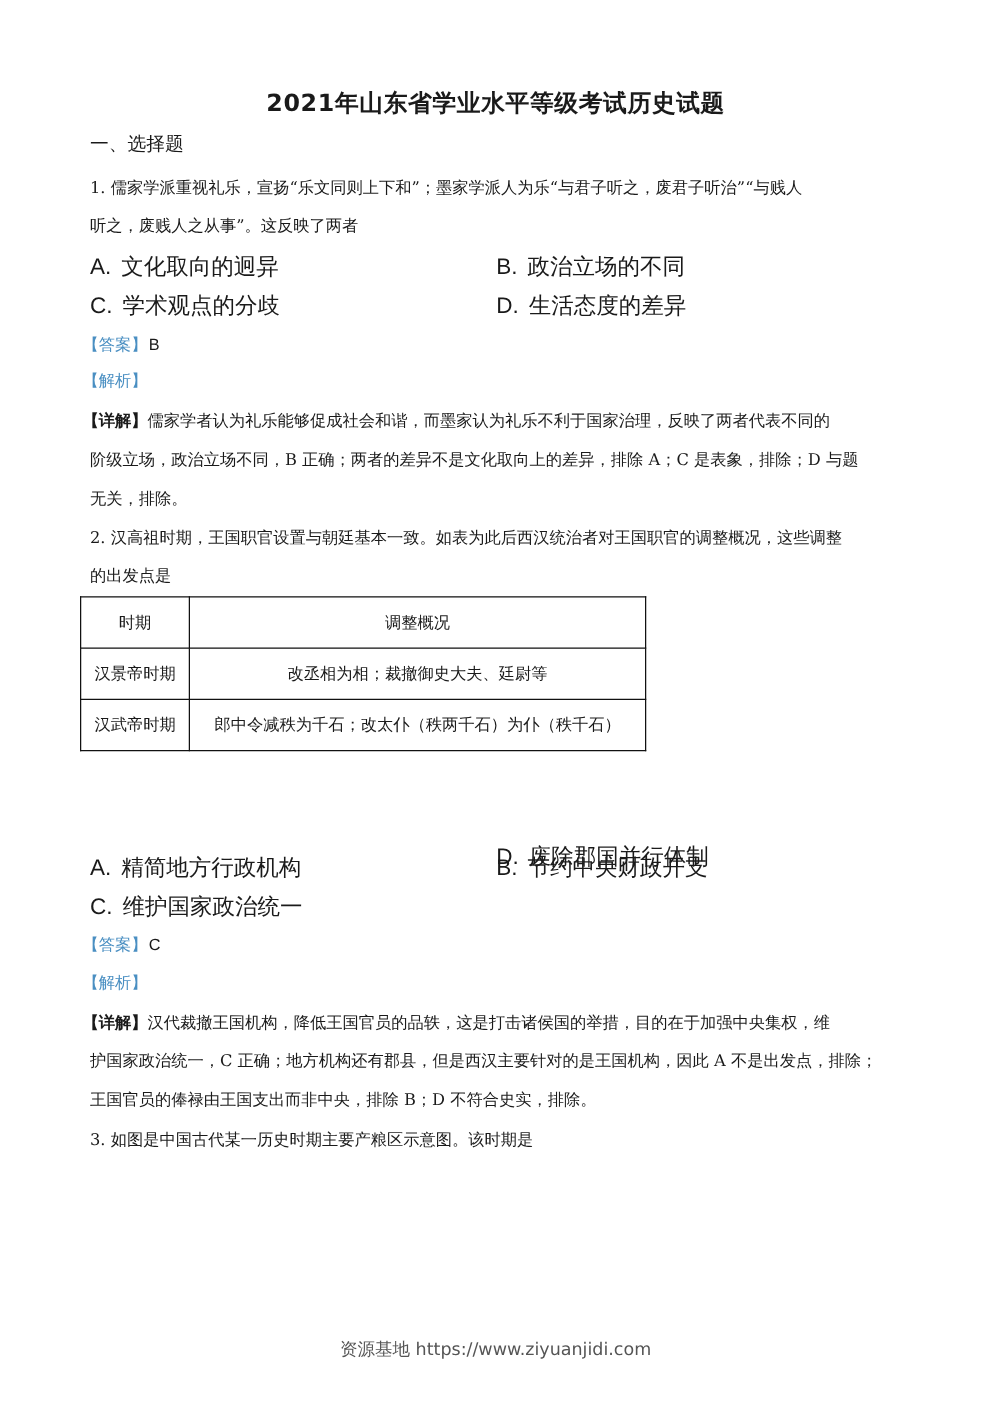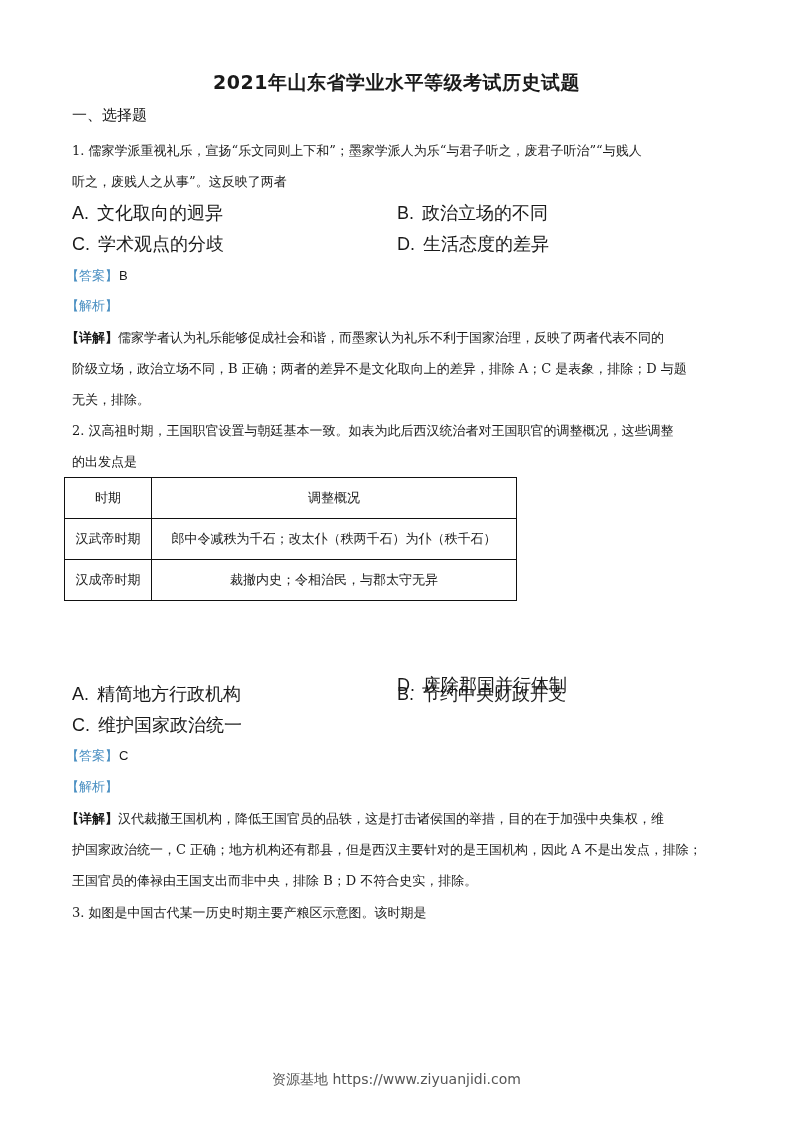--- a/index.html
+++ b/index.html
@@ -83,26 +83,26 @@
   <div class="line" style="top:423px;">2. 汉高祖时期，王国职官设置与朝廷基本一致。如表为此后西汉统治者对王国职官的调整概况，这些调整</div>
   <div class="line" style="top:454px;">的出发点是</div>
 
   <table class="adj">
     <tbody>
         <tr>
       <td class="c1">时期</td>
       <td>调整概况</td>
     </tr>
     <tr>
+      <td class="c1">汉景帝时期</td>
+      <td>改丞相为相；裁撤御史大夫、廷尉等</td>
+    </tr>
+    <tr>
       <td class="c1">汉武帝时期</td>
       <td>郎中令减秩为千石；改太仆（秩两千石）为仆（秩千石）</td>
-    </tr>
-    <tr>
-      <td class="c1">汉成帝时期</td>
-      <td>裁撤内史；令相治民，与郡太守无异</td>
     </tr>
   </tbody>
     </table>
 
   <div class="opt" style="left:72px; top:686px;">
     <span class="letter">A.</span><span>精简地方行政机构</span>
   </div>
   <div class="opt" style="left:397px; top:686px;">
     <span class="letter">B.</span><span>节约中央财政开支</span>
   </div>

